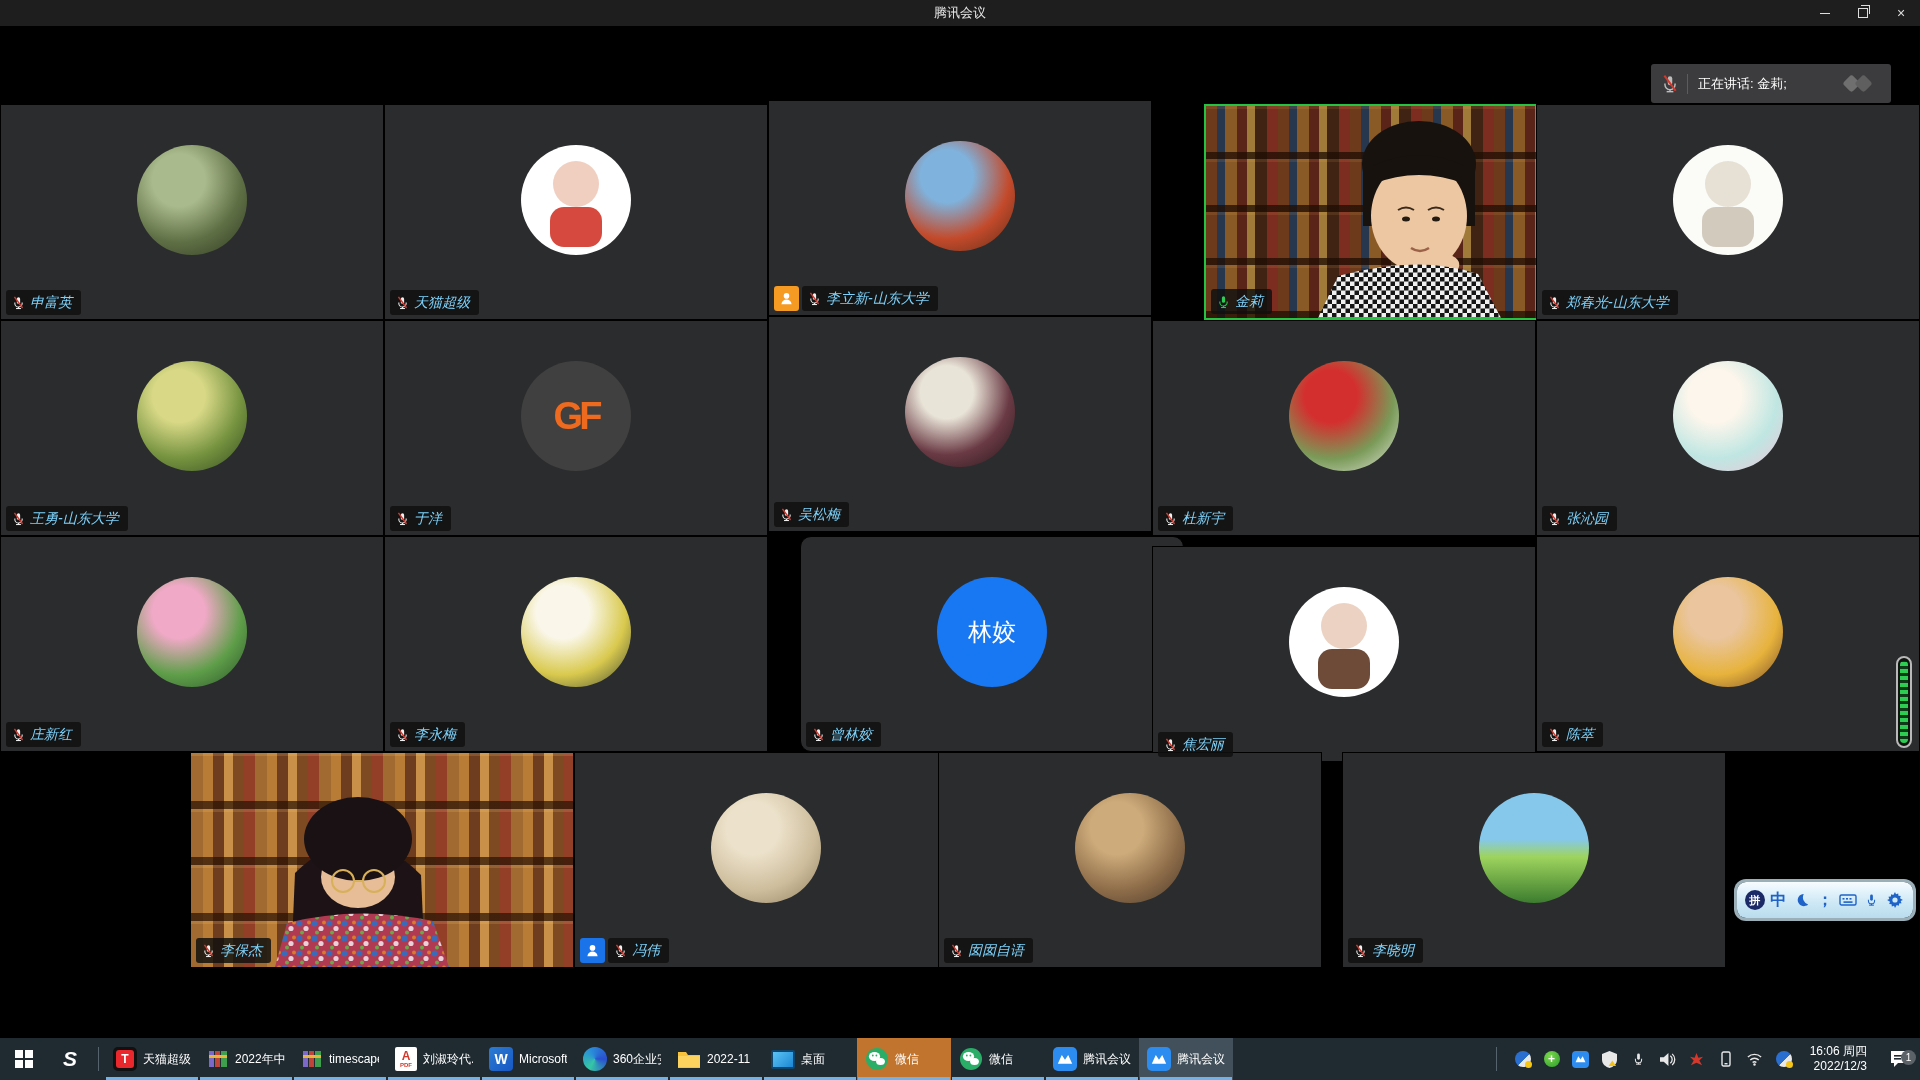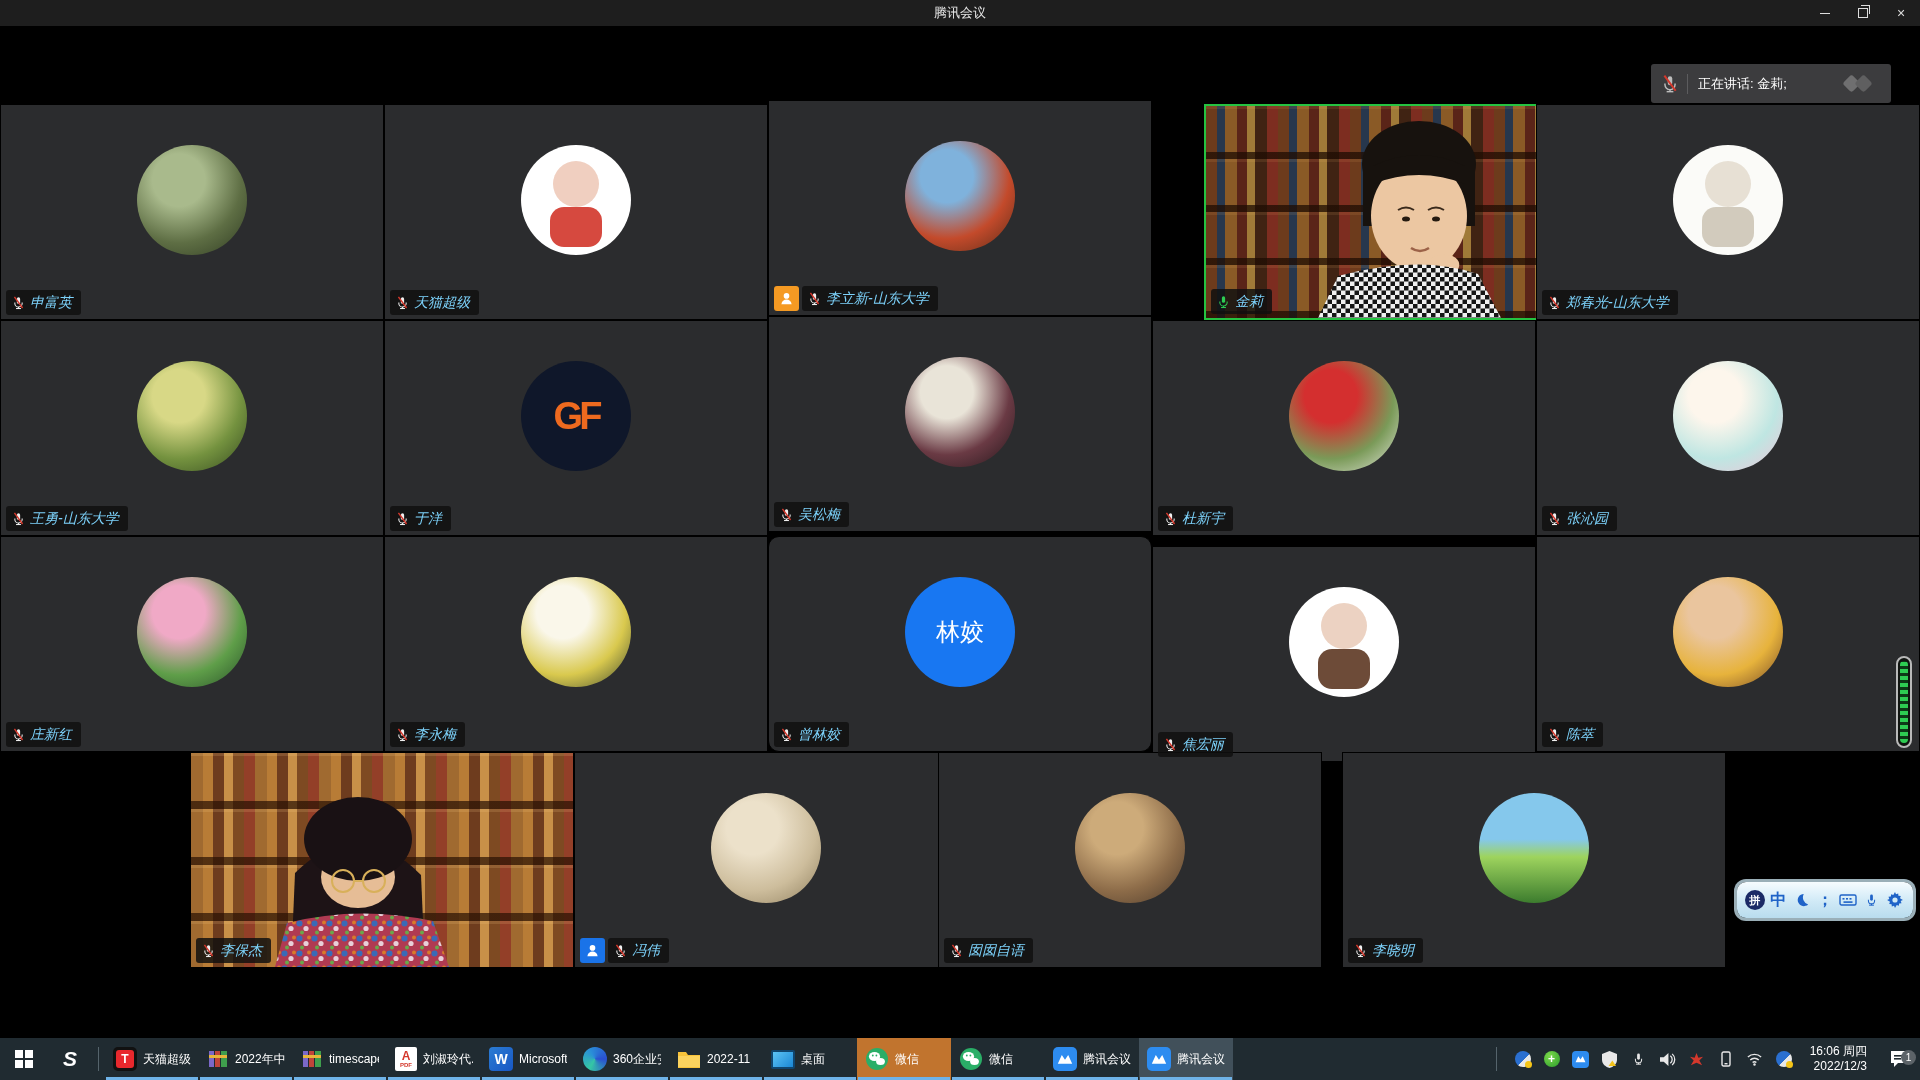--- a/index.html
+++ b/index.html
@@ -242,21 +242,21 @@
               <line x1="8" y1="13" x2="8" y2="14.6" stroke="#f0f0f0" stroke-width="1.3"></line>
               <line x1="5" y1="14.8" x2="11" y2="14.8" stroke="#f0f0f0" stroke-width="1.3"></line>
               <line x1="3" y1="0.5" x2="13" y2="14.2" stroke="#d4382c" stroke-width="1.8"></line>
             </svg>
           </span>
           <span>王勇-山东大学</span>
         </span>
       </div>
     </div>
     <div class="cell" style="left: 384px; top: 320px;">
-      <div class="avatar" style="background: #0f172a;">
+      <div class="avatar" style="background: #404040;">
         <div class="gftext" style="color:#ee6a1f">GF</div>
       </div>
       <div class="labelrow">
         <span class="chip">
           <span style="display:flex;">
             <svg width="13" height="16" viewBox="0 0 16 16">
               <rect x="6" y="1" width="4" height="8" rx="2" fill="#f0f0f0"></rect>
               <path d="M3.5 7.5v1a4.5 4.5 0 0 0 9 0v-1" stroke="#f0f0f0" fill="none" stroke-width="1.3"></path>
               <line x1="8" y1="13" x2="8" y2="14.6" stroke="#f0f0f0" stroke-width="1.3"></line>
               <line x1="5" y1="14.8" x2="11" y2="14.8" stroke="#f0f0f0" stroke-width="1.3"></line>
@@ -345,21 +345,21 @@
               <path d="M3.5 7.5v1a4.5 4.5 0 0 0 9 0v-1" stroke="#f0f0f0" fill="none" stroke-width="1.3"></path>
               <line x1="8" y1="13" x2="8" y2="14.6" stroke="#f0f0f0" stroke-width="1.3"></line>
               <line x1="5" y1="14.8" x2="11" y2="14.8" stroke="#f0f0f0" stroke-width="1.3"></line>
               <line x1="3" y1="0.5" x2="13" y2="14.2" stroke="#d4382c" stroke-width="1.8"></line>
             </svg>
           </span>
           <span>李永梅</span>
         </span>
       </div>
     </div>
-    <div class="cell" style="left: 768px; top: 536px; border-radius: 11px;">
+    <div class="cell" style="left: 800px; top: 536px; border-radius: 11px;">
       <div class="avatar" style="background: rgb(24, 119, 242);">
         <div class="ctext">林姣</div>
       </div>
       <div class="labelrow">
         <span class="chip">
           <span style="display:flex;">
             <svg width="13" height="16" viewBox="0 0 16 16">
               <rect x="6" y="1" width="4" height="8" rx="2" fill="#f0f0f0"></rect>
               <path d="M3.5 7.5v1a4.5 4.5 0 0 0 9 0v-1" stroke="#f0f0f0" fill="none" stroke-width="1.3"></path>
               <line x1="8" y1="13" x2="8" y2="14.6" stroke="#f0f0f0" stroke-width="1.3"></line>

